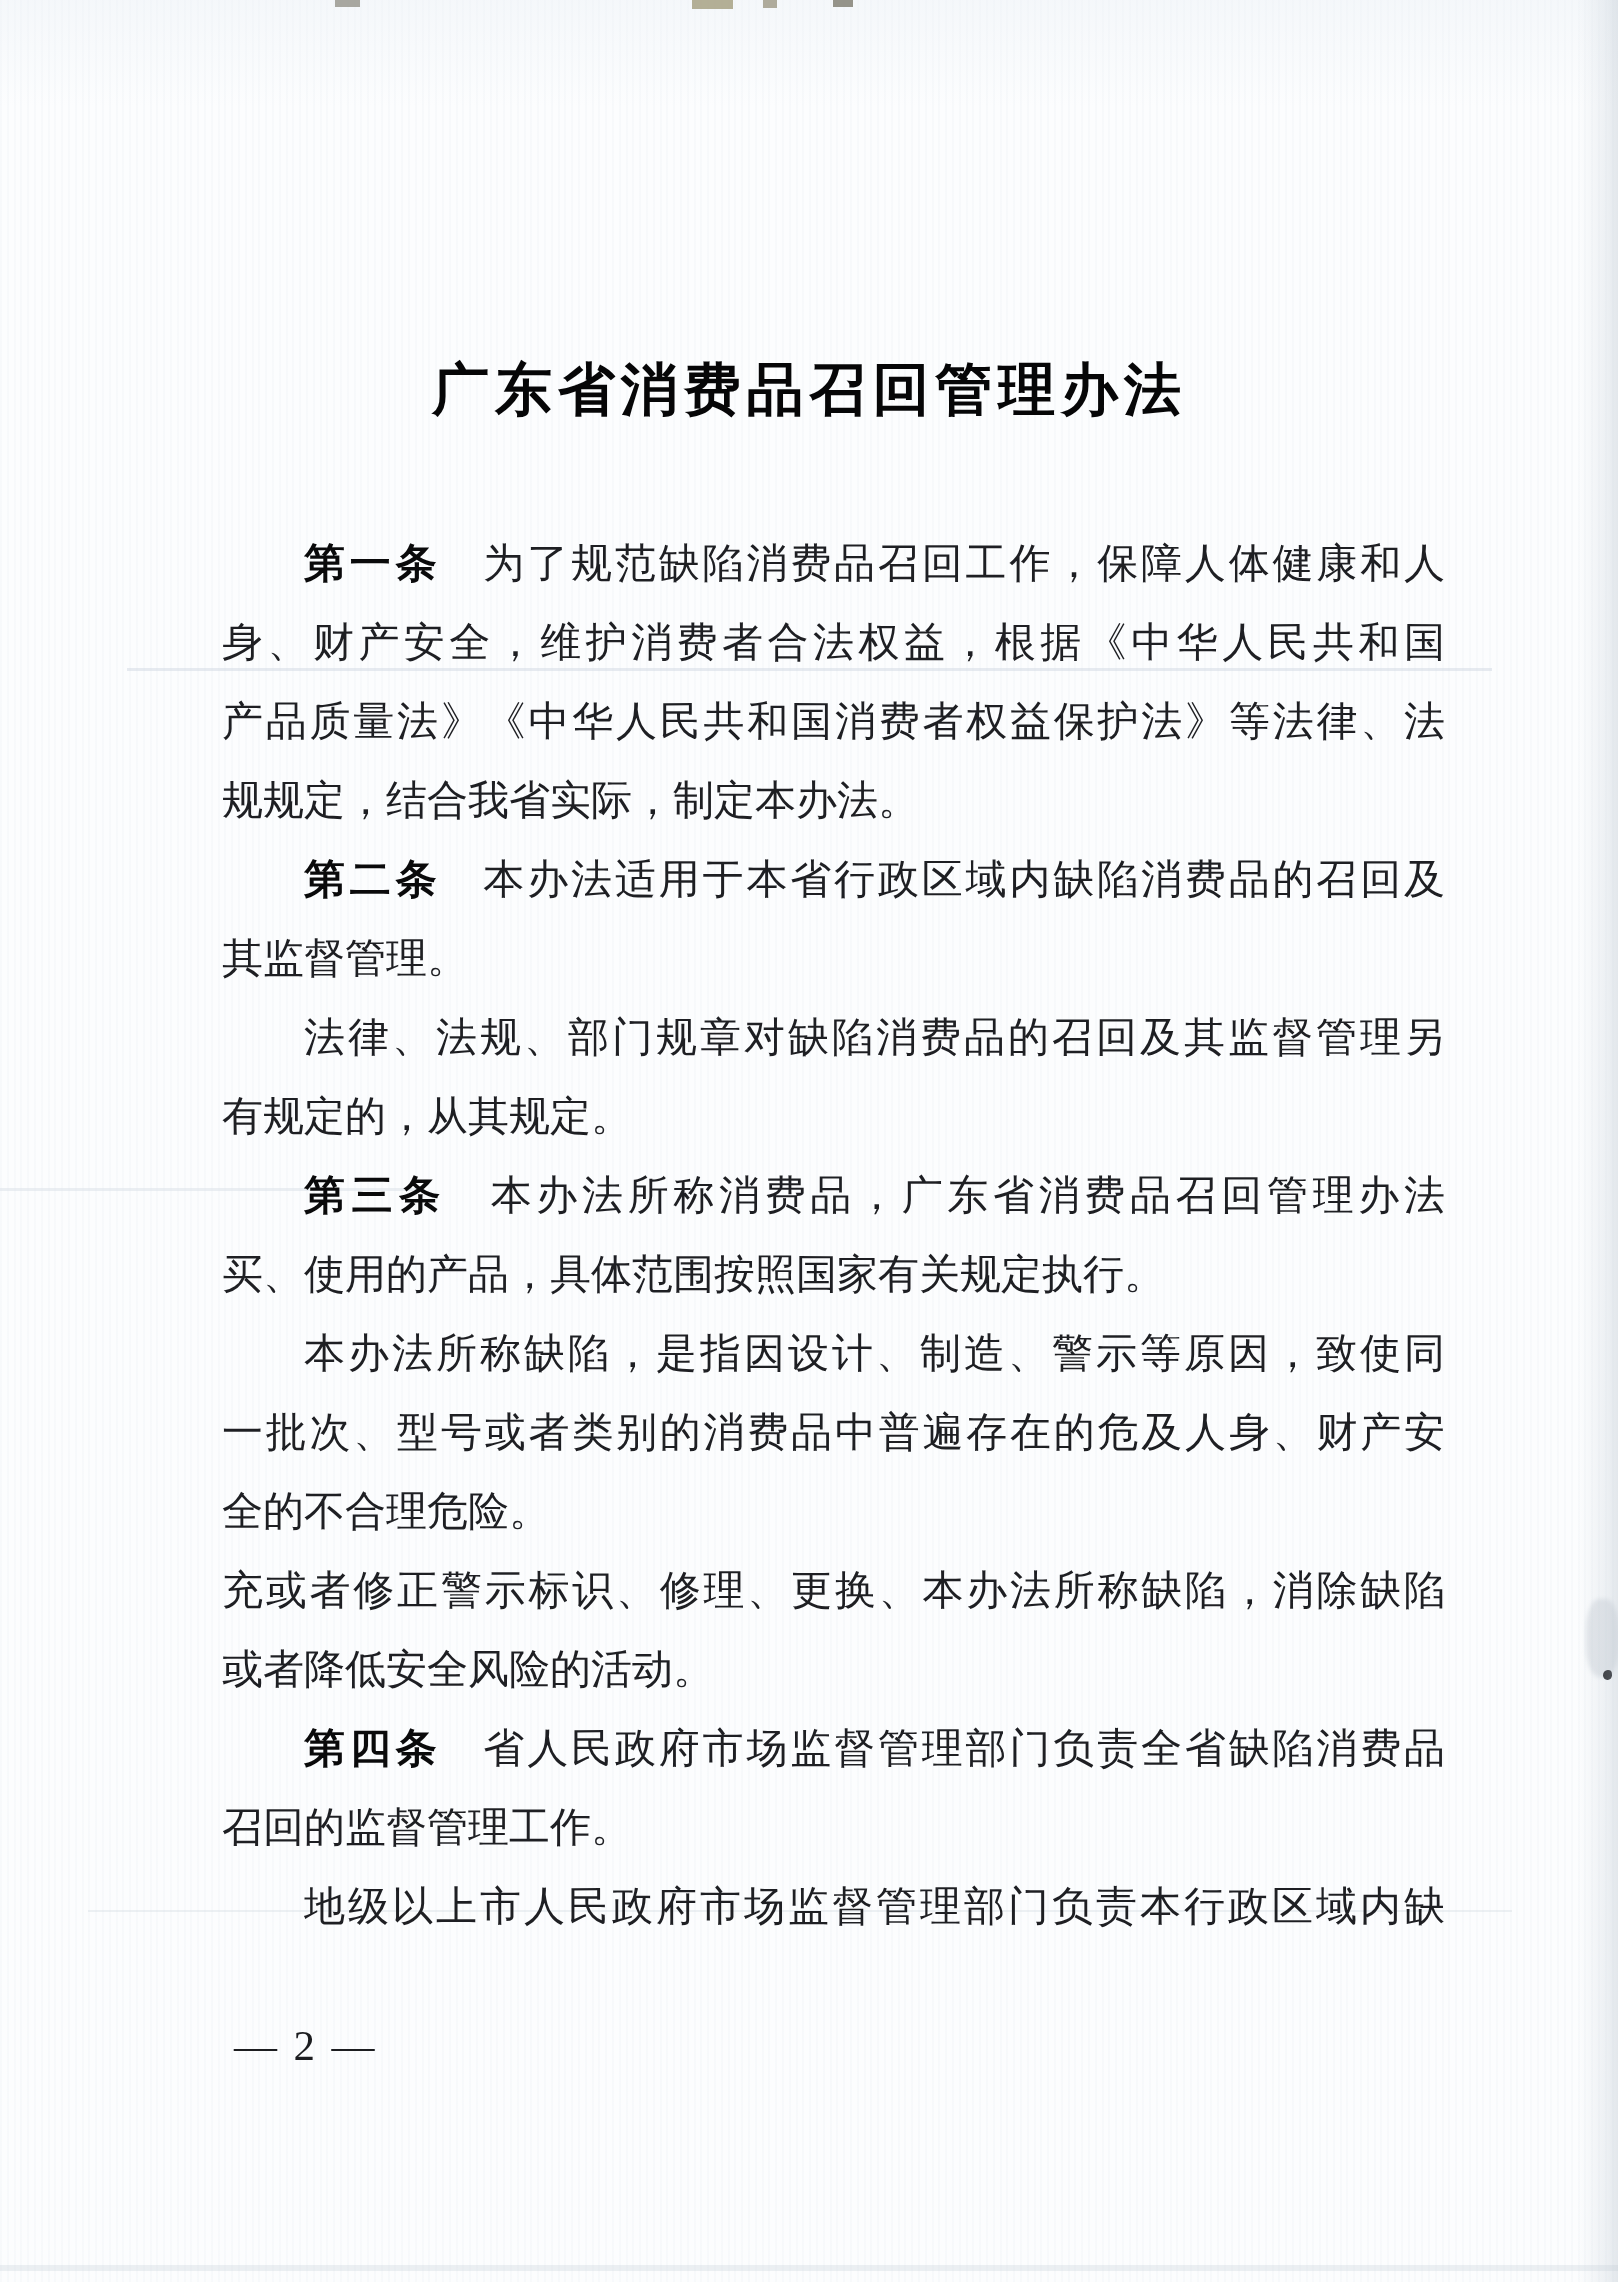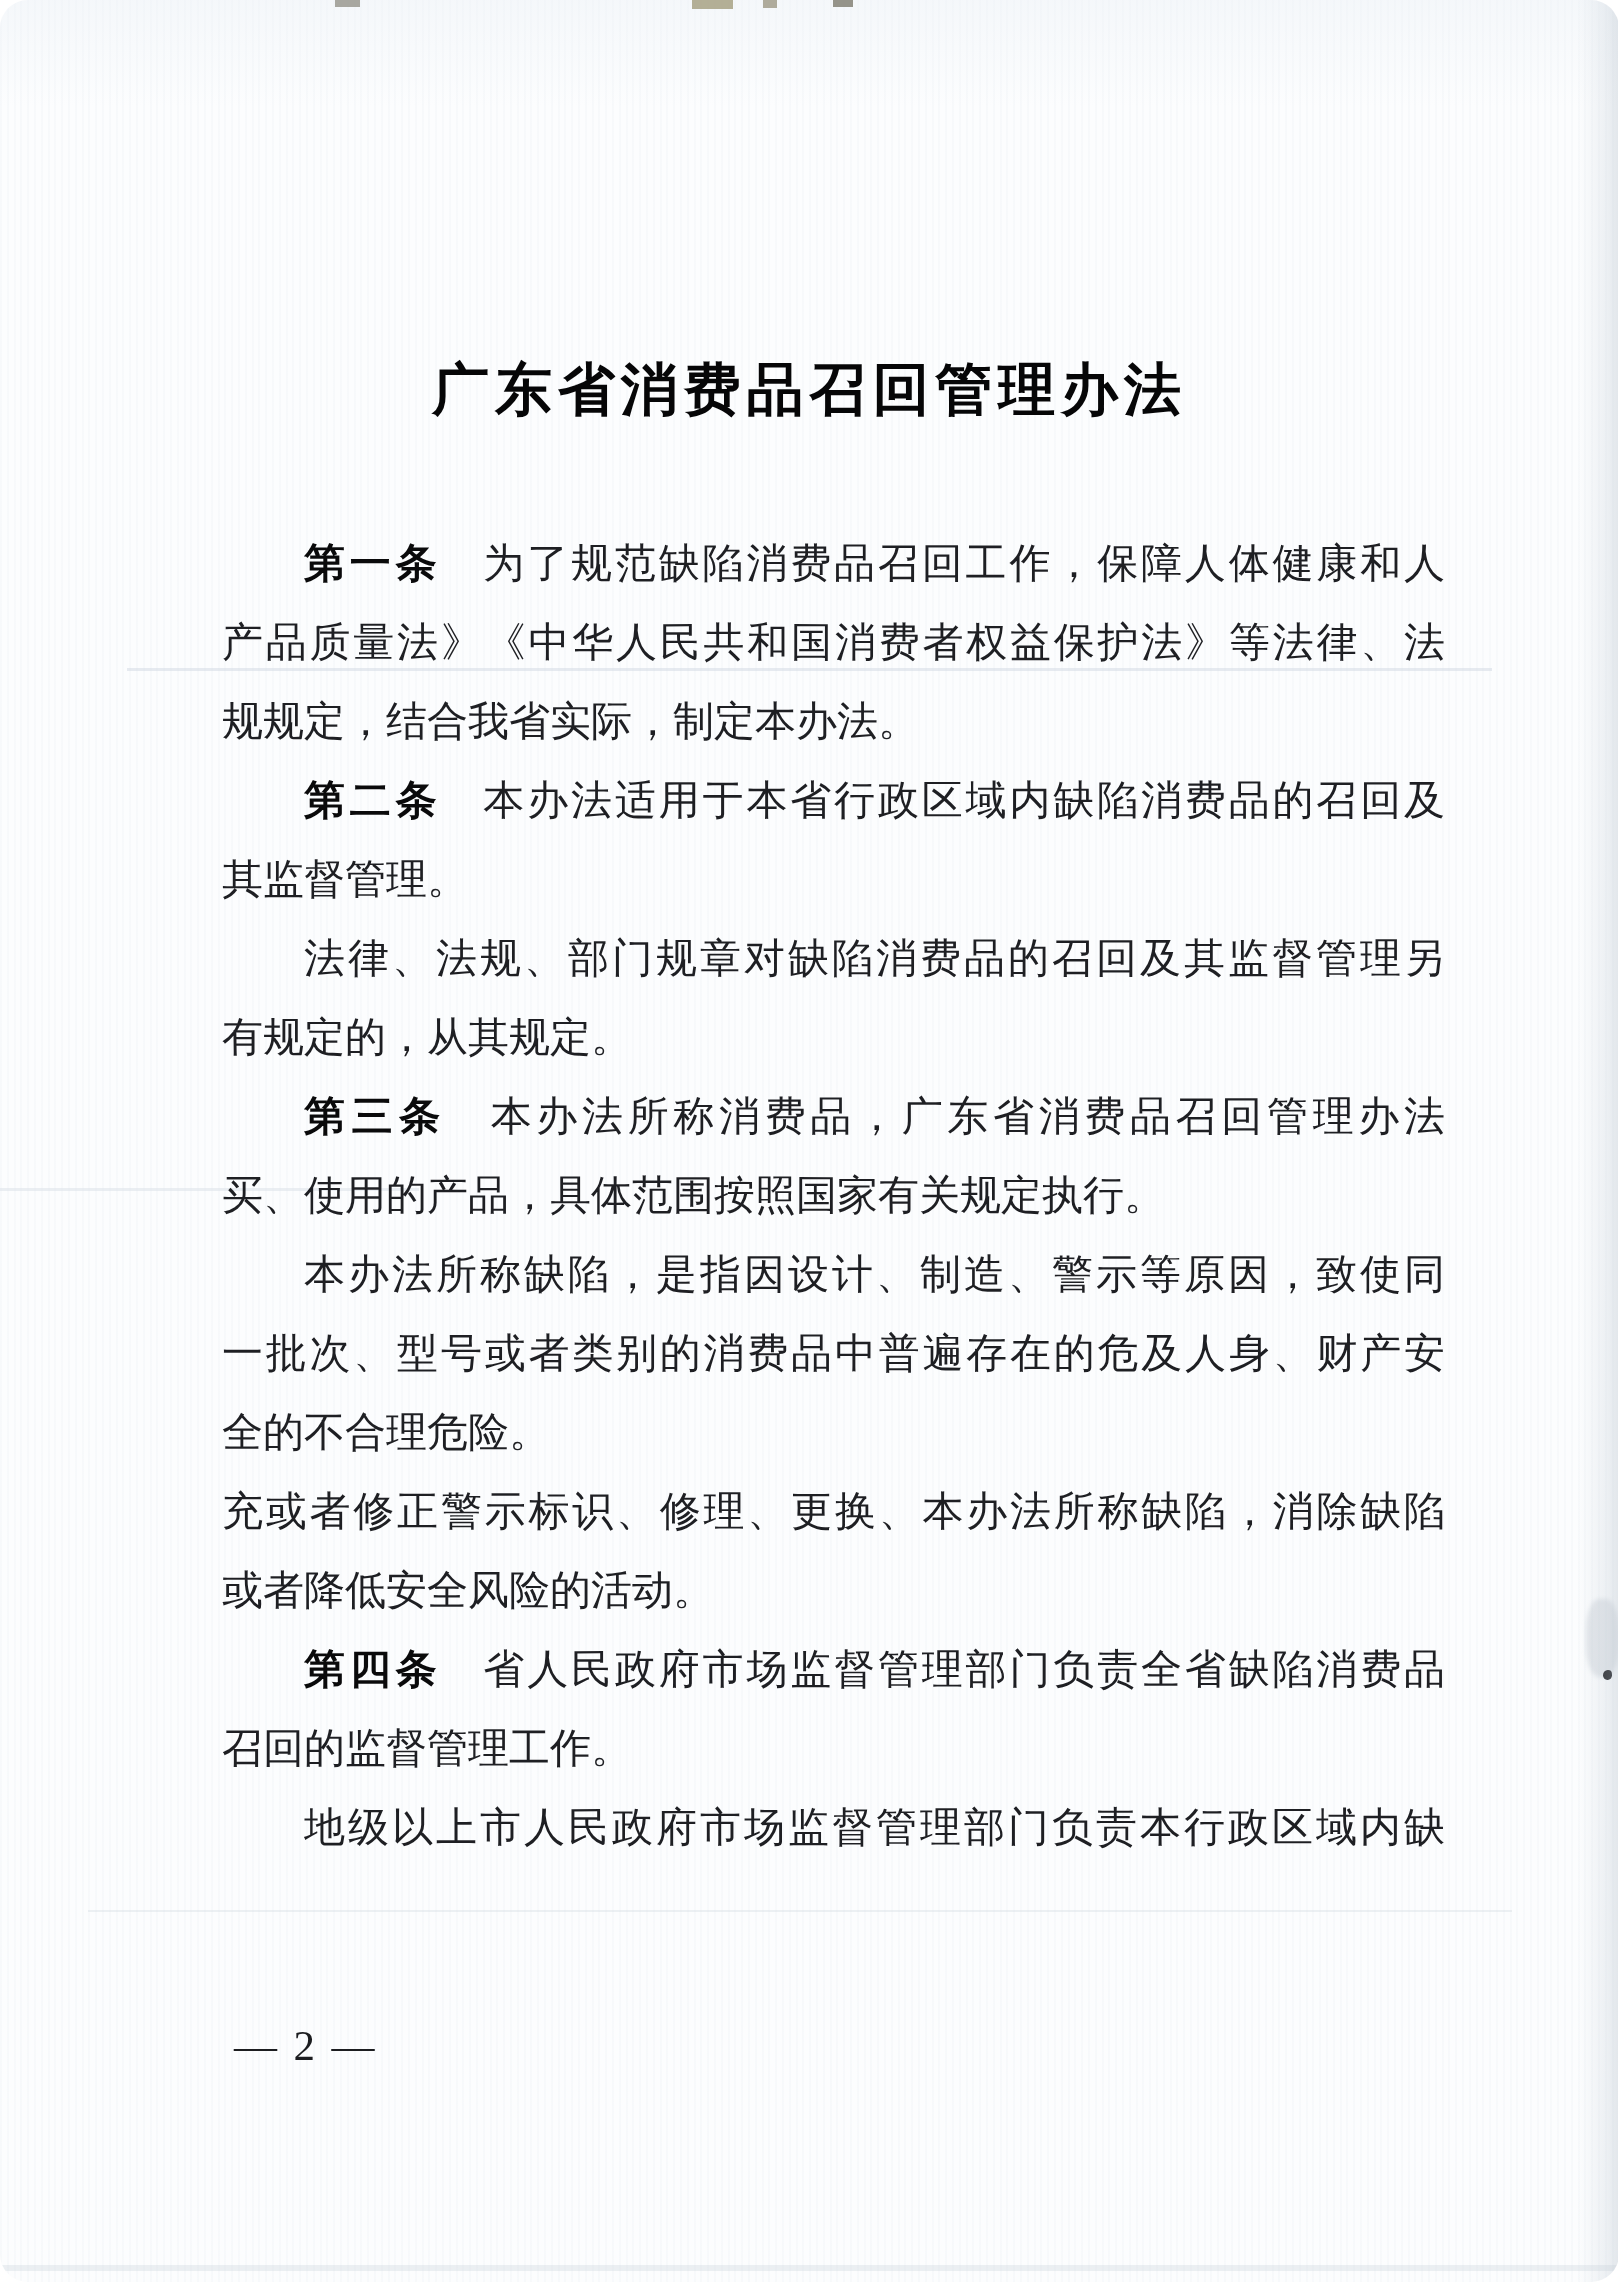--- a/index.html
+++ b/index.html
@@ -5,21 +5,20 @@
   html,body { margin:0; padding:0; background:#ffffff; }
   .page {
     position:relative;
     width:1619px; height:2282px;
     overflow:hidden;
     font-family:"Liberation Serif","DejaVu Serif",serif;
     background:
       linear-gradient(180deg, rgba(236,241,246,0.45) 0px, rgba(252,253,254,0) 107px),
       repeating-linear-gradient(90deg, rgba(206,216,226,0.10) 0px, rgba(206,216,226,0.10) 2px, rgba(255,255,255,0) 2px, rgba(255,255,255,0) 6.8px),
       #fcfdfe;
-    border-radius: 28px;
   }
   .right-edge-band {
     position:absolute; top:0; right:0; width:41px; height:100%;
     background:linear-gradient(90deg, rgba(197,206,215,0) 0%, rgba(197,206,215,0.28) 70%, rgba(183,193,203,0.38) 100%);
   }
   .title {
     position:absolute; top:357px; left:0; width:100%;
     margin:0; text-align:center;
     font-size:57px; line-height:66px; font-weight:bold;
     letter-spacing:5.9px; color:#060607;
@@ -70,20 +69,21 @@
   <div class="artifact streak-3"></div>
   <div class="artifact streak-4"></div>
   <div class="artifact smudge-right"></div>
   <div class="artifact ink-dot"></div>
   <div class="right-edge-band"></div>
 
   <h1 class="title">广东省消费品召回管理办法</h1>
 
   <div class="body-block" id="doc-body">
       <div class="line indent fill"><b class="article">第一条</b><span class="gap"></span><span>为了规范缺陷消费品召回工作，保障人体健康和人</span></div>
+      <div class="line fill"><span>身、财产安全，维护消费者合法权益，根据《中华人民共和国</span></div>
       <div class="line fill"><span>产品质量法》《中华人民共和国消费者权益保护法》等法律、法</span></div>
       <div class="line"><span>规规定，结合我省实际，制定本办法。</span></div>
       <div class="line indent fill"><b class="article">第二条</b><span class="gap"></span><span>本办法适用于本省行政区域内缺陷消费品的召回及</span></div>
       <div class="line"><span>其监督管理。</span></div>
       <div class="line indent fill"><span>法律、法规、部门规章对缺陷消费品的召回及其监督管理另</span></div>
       <div class="line"><span>有规定的，从其规定。</span></div>
       <div class="line indent fill"><b class="article">第三条</b><span class="gap"></span><span>本办法所称消费品，广东省消费品召回管理办法</span></div>
       <div class="line"><span>买、使用的产品，具体范围按照国家有关规定执行。</span></div>
       <div class="line indent fill"><span>本办法所称缺陷，是指因设计、制造、警示等原因，致使同</span></div>
       <div class="line fill"><span>一批次、型号或者类别的消费品中普遍存在的危及人身、财产安</span></div>

